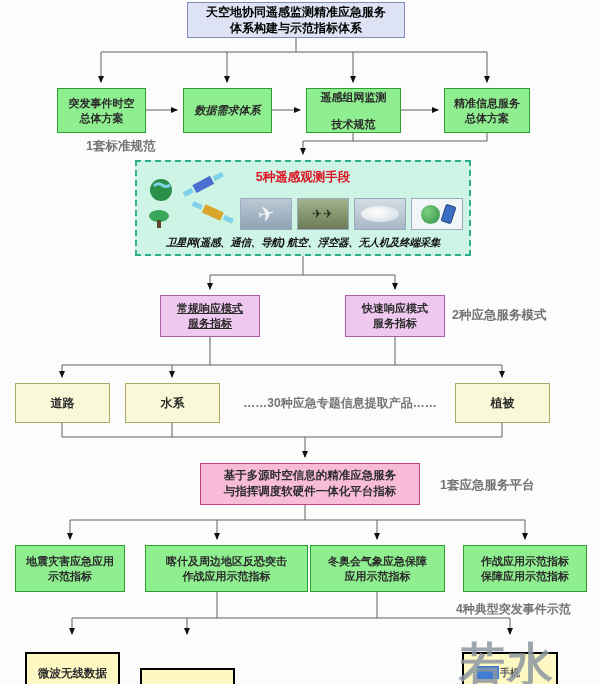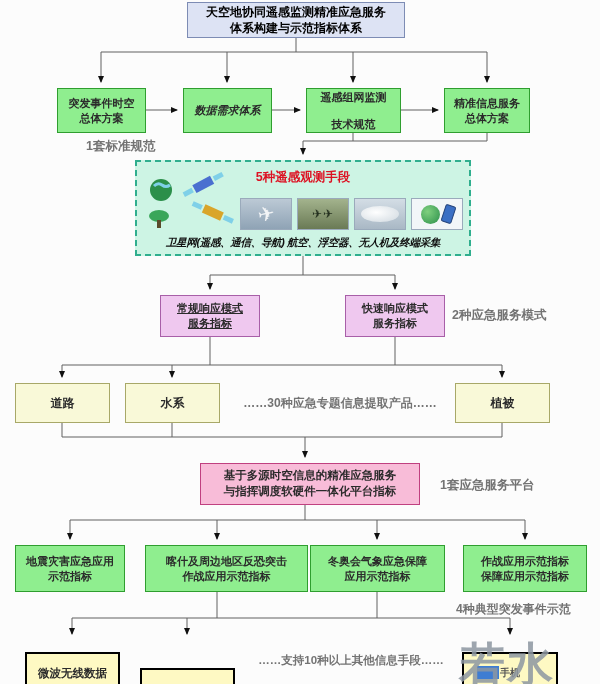--- a/index.html
+++ b/index.html
@@ -191,21 +191,20 @@
     <span>保障应用示范指标</span>
   </div>
   <div class="redlbl" style="left:456px;top:601px;font-size:12px;">4种典型突发事件示范</div>
 
   <div class="box c-blue" style="left:25px;top:640px;width:95px;height:43px;">
     <span>微波无线数据</span>
   </div>
   <div class="box c-blue" style="left:140px;top:656px;width:95px;height:52px;">
     <span>超短波通信</span>
   </div>
-  <div class="redlbl" style="left:253px;top:653px;width:196px;text-align:center;font-size:11.5px;">……支持10种以上其他信息手段……</div>
   <div class="box c-blue" style="left:462px;top:640px;width:96px;height:43px;font-family:Liberation Mono, monospace;">
     <span class="hidden-lbl">手机</span>
   </div>
 
   <div class="wm-blue"></div>
   <div class="wm">若水网</div>
 
 </div>
 
 </body></html>

